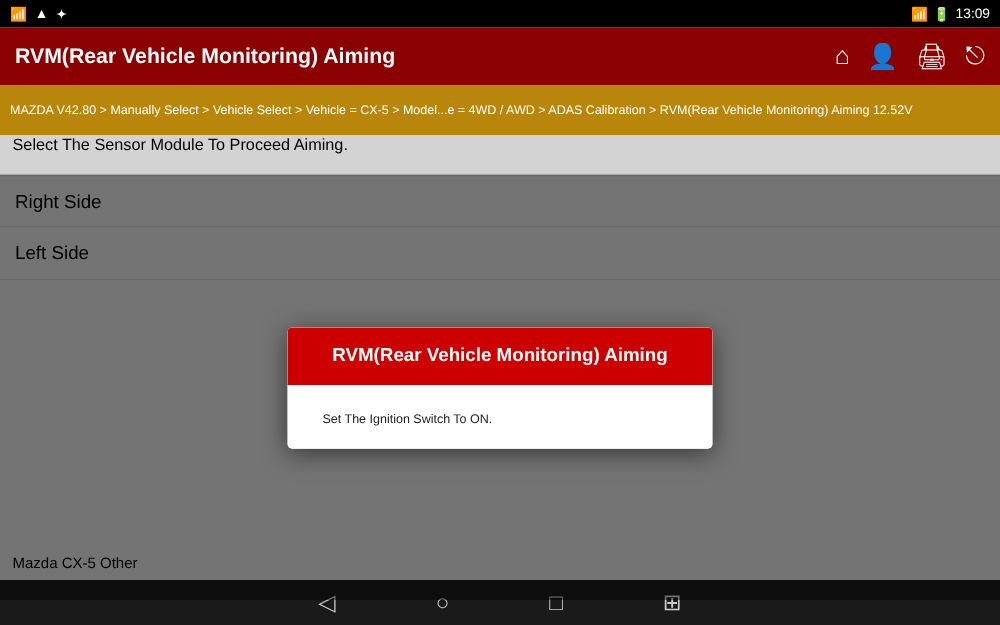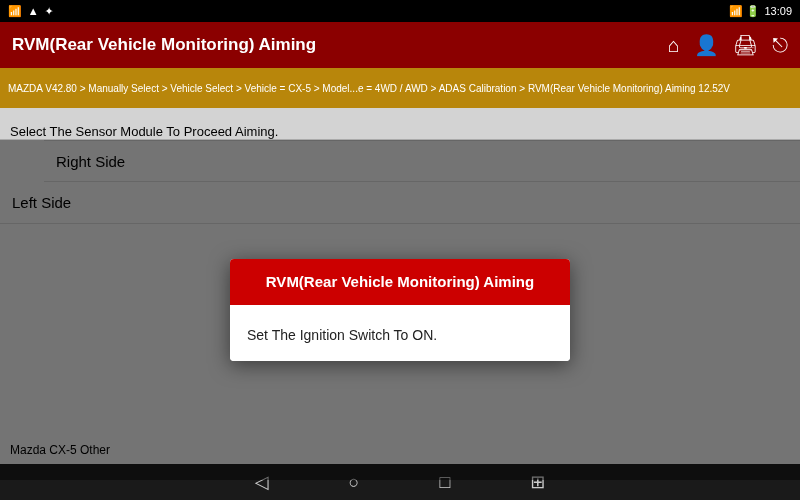--- a/index.html
+++ b/index.html
@@ -71,21 +71,21 @@
       color: #fff;
       white-space: nowrap;
       overflow: hidden;
     }
 
     
     #instruction {
       height: 32px;
       background: #d3d3d3;
       display: flex;
-      align-items: flex-end;
+      align-items: flex-start;
       padding: 0 10px;
       font-size: 13px;
       color: #000;
       border-bottom: 1px solid #aaa;
     }
 
     
     #main-content {
       height: calc(500px - 22px - 46px - 24px - 32px - 36px);
       background: #d3d3d3;
@@ -97,21 +97,20 @@
       display: flex;
       align-items: center;
       padding: 0 12px;
       font-size: 15px;
       color: #000;
       border-bottom: 1px solid #bbb;
       background: #d3d3d3;
     }
     .side-item:first-child {
       border-top: 1px solid #bbb;
-      margin-left: 44px;
     }
 
     
     #overlay {
       position: absolute;
       top: 0; left: 0; right: 0; bottom: 0;
       background: rgba(0,0,0,0.45);
       display: flex;
       align-items: center;
       justify-content: center;
@@ -130,22 +129,22 @@
       background: #cc0000;
       padding: 14px 16px;
       text-align: center;
     }
     #dialog-header-text {
       color: #fff;
       font-size: 15px;
       font-weight: bold;
     }
     #dialog-body {
-      padding: 22px 17px 18px;
-      font-size: 14px;
+      padding: 22px 28px 18px;
+      font-size: 10px;
       color: #222;
       background: #fff;
     }
     #dialog-buttons {
       display: flex;
       border-top: 1px solid #ddd;
     }
     .dialog-btn {
       flex: 1;
       height: 44px;

